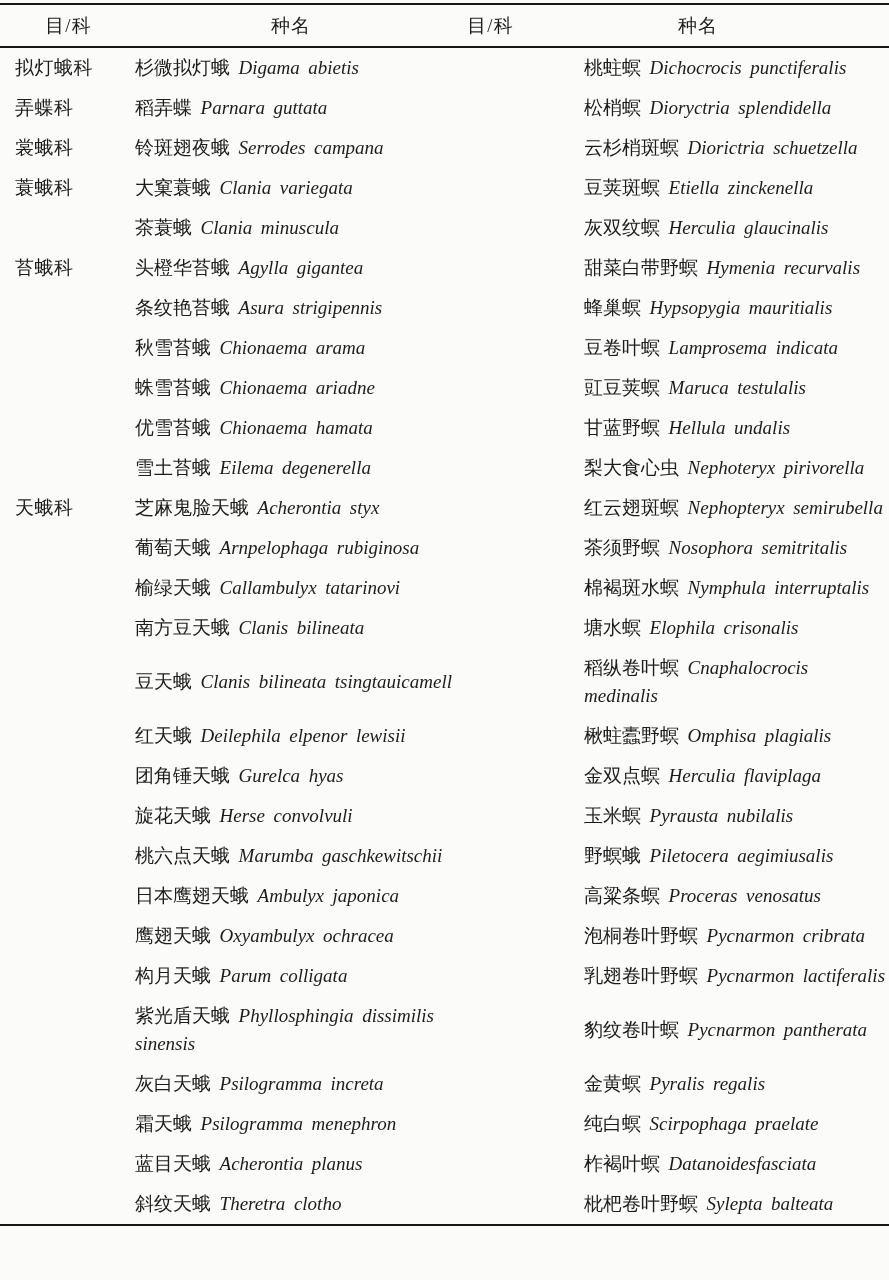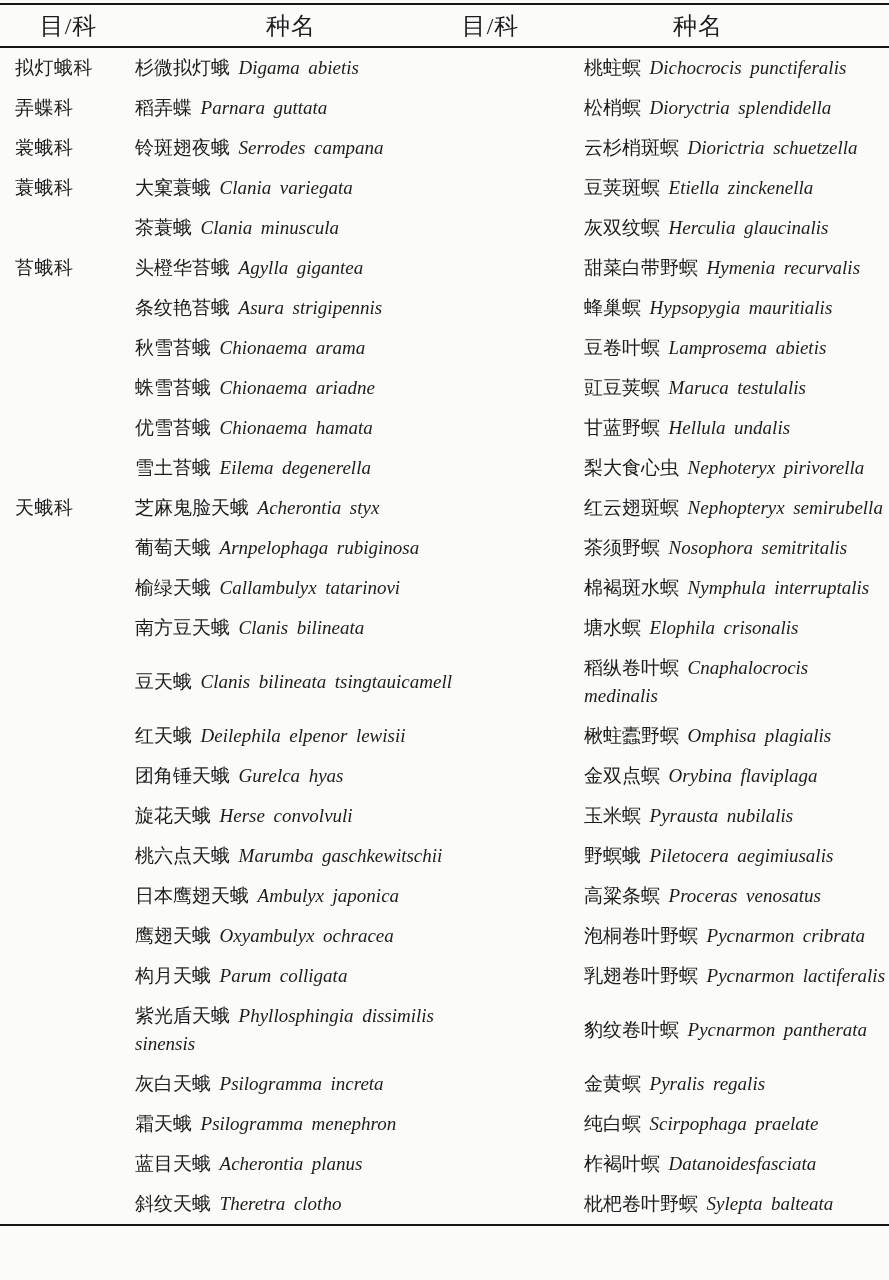--- a/index.html
+++ b/index.html
@@ -24,21 +24,21 @@
     border-bottom: 2.5px solid #161616;
     table-layout: fixed;
   }
   col.c-fam-l  { width: 122px; }
   col.c-sp-l   { width: 338px; }
   col.c-fam-r  { width: 96px;  }
   col.c-sp-r   { width: auto;  }
 
   thead th {
     font-weight: normal;
-    font-size: 24px;
+    font-size: 19px;
     height: 39px;
     text-align: center;
     vertical-align: middle;
     border-bottom: 2px solid #161616;
     letter-spacing: 1px;
   }
   thead th.h-fam-l { padding-left: 16px; }
   thead th.h-fam-r { padding-right: 36px; }
   thead th.h-sp-r  { padding-right: 50px; }
 
@@ -131,21 +131,21 @@
     <td class="fam"><span></span></td>
     <td class="sp"><span class="cn">条纹艳苔蛾</span> <span class="la">Asura strigipennis</span></td>
     <td class="fam"><span></span></td>
     <td class="sp spr"><span class="cn">蜂巢螟</span> <span class="la">Hypsopygia mauritialis</span></td>
   </tr>
 
   <tr>
     <td class="fam"><span></span></td>
     <td class="sp"><span class="cn">秋雪苔蛾</span> <span class="la">Chionaema arama</span></td>
     <td class="fam"><span></span></td>
-    <td class="sp spr"><span class="cn">豆卷叶螟</span> <span class="la">Lamprosema abietis</span></td>
+    <td class="sp spr"><span class="cn">豆卷叶螟</span> <span class="la">Lamprosema indicata</span></td>
   </tr>
 
   <tr>
     <td class="fam"><span></span></td>
     <td class="sp"><span class="cn">蛛雪苔蛾</span> <span class="la">Chionaema ariadne</span></td>
     <td class="fam"><span></span></td>
     <td class="sp spr"><span class="cn">豇豆荚螟</span> <span class="la">Maruca testulalis</span></td>
   </tr>
 
   <tr>
@@ -201,21 +201,21 @@
     <td class="fam"><span></span></td>
     <td class="sp"><span class="cn">红天蛾</span> <span class="la">Deilephila elpenor lewisii</span></td>
     <td class="fam"><span></span></td>
     <td class="sp spr"><span class="cn">楸蛀蠹野螟</span> <span class="la">Omphisa plagialis</span></td>
   </tr>
 
   <tr>
     <td class="fam"><span></span></td>
     <td class="sp"><span class="cn">团角锤天蛾</span> <span class="la">Gurelca hyas</span></td>
     <td class="fam"><span></span></td>
-    <td class="sp spr"><span class="cn">金双点螟</span> <span class="la">Orybina flaviplaga</span></td>
+    <td class="sp spr"><span class="cn">金双点螟</span> <span class="la">Herculia flaviplaga</span></td>
   </tr>
 
   <tr>
     <td class="fam"><span></span></td>
     <td class="sp"><span class="cn">旋花天蛾</span> <span class="la">Herse convolvuli</span></td>
     <td class="fam"><span></span></td>
     <td class="sp spr"><span class="cn">玉米螟</span> <span class="la">Pyrausta nubilalis</span></td>
   </tr>
 
 

